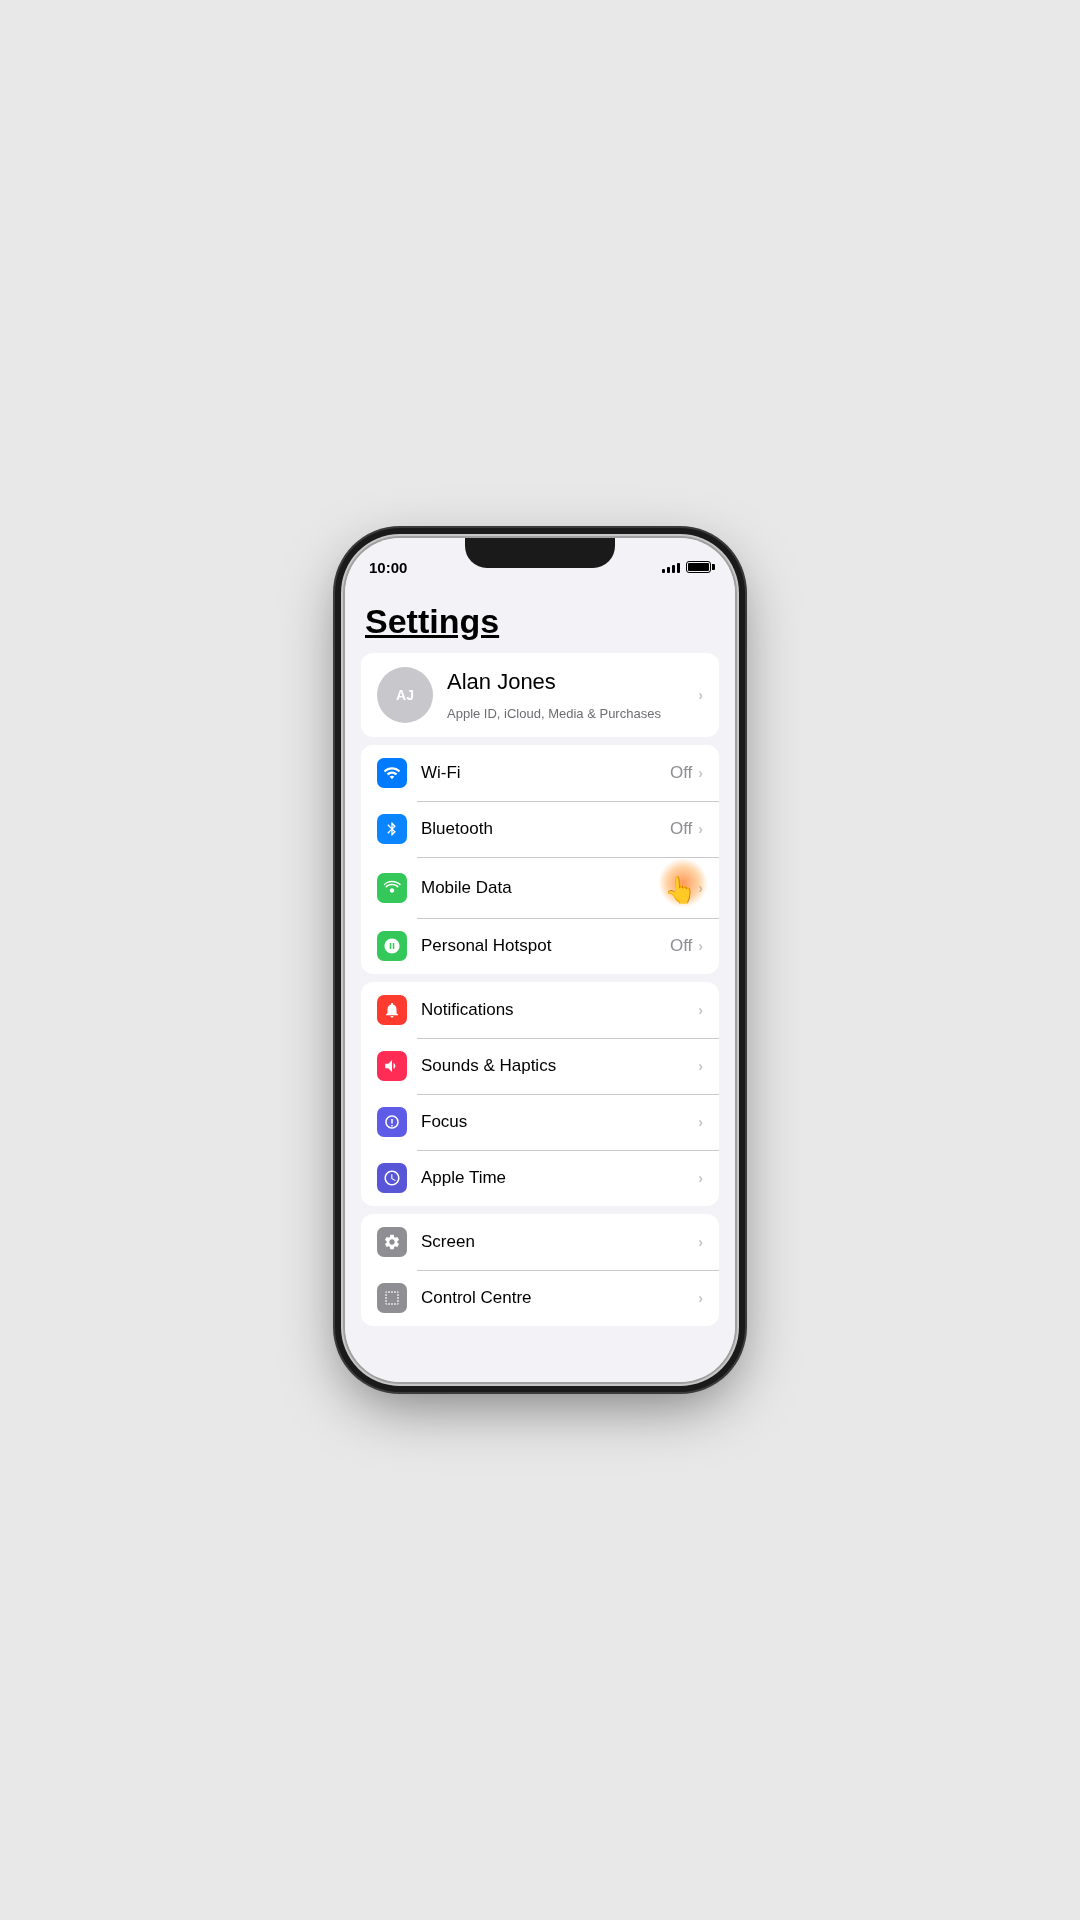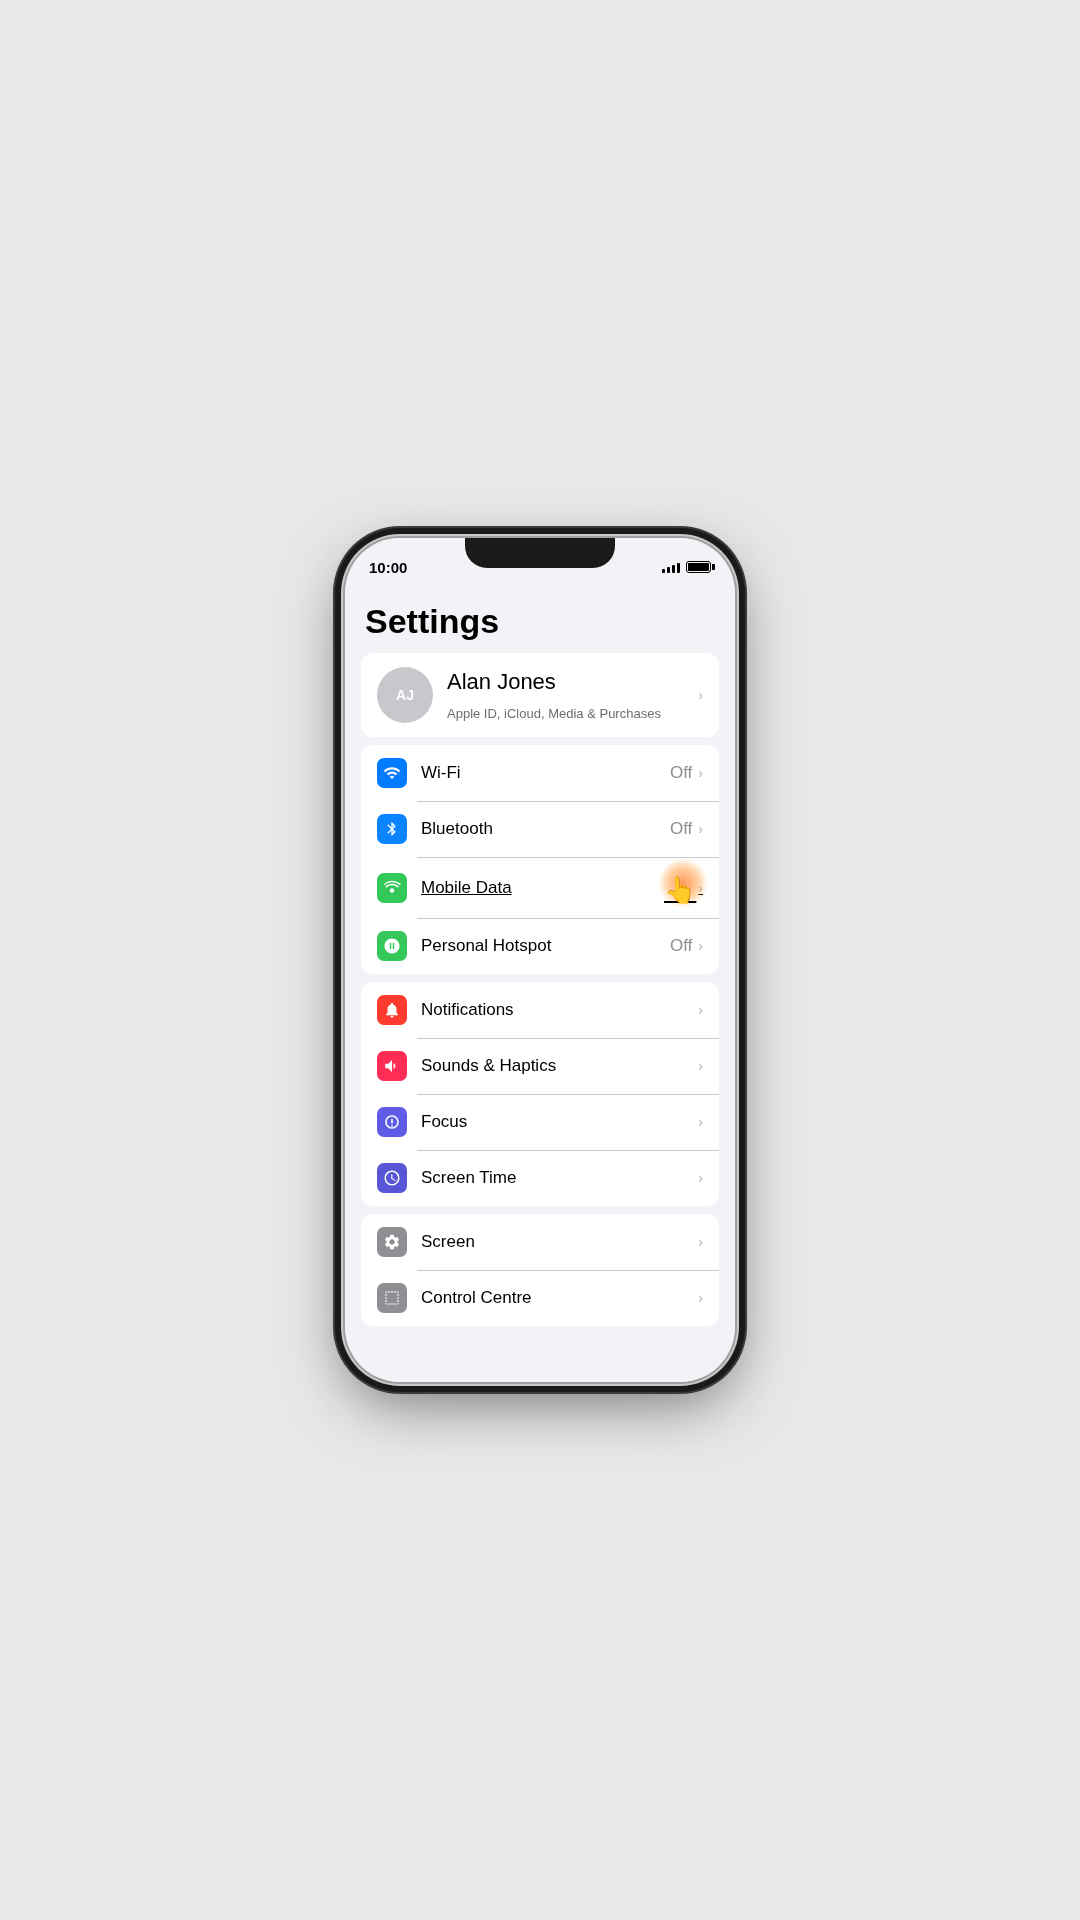--- a/index.html
+++ b/index.html
@@ -114,20 +114,21 @@
       overflow-y: auto;
       padding: 0 0 20px 0;
     }
     .content::-webkit-scrollbar { display: none; }
 
     .page-title {
       font-size: 34px;
       font-weight: 700;
       color: #000;
       padding: 16px 20px 12px 20px;
+      text-decoration: underline;
     }
 
     
     .section {
       background: #fff;
       border-radius: 12px;
       margin: 0 16px 8px 16px;
       overflow: hidden;
     }
 
@@ -304,21 +305,21 @@
           <div class="row-icon icon-blue-dark">
             <svg width="16" height="18" viewBox="0 0 24 24" fill="white">
               <path d="M17.71 7.71L12 2h-1v7.59L6.41 5 5 6.41 10.59 12 5 17.59 6.41 19 11 14.41V22h1l5.71-5.71-4.3-4.29 4.3-4.29zM13 5.83l1.88 1.88L13 9.59V5.83zm1.88 10.46L13 18.17v-3.76l1.88 1.88z"></path>
             </svg>
           </div>
           <span class="row-label">Bluetooth</span>
           <span class="row-value">Off</span>
           <span class="chevron">›</span>
         </div>
 
-        <div class="settings-row" style="position:relative;text-decoration:underline;">
+        <div class="settings-row" style="position:relative;">
           <div class="row-icon icon-green">
             <svg width="18" height="18" viewBox="0 0 24 24" fill="white">
               <path d="M1.5 8.5C4.13 5.87 7.88 4.25 12 4.25s7.87 1.62 10.5 4.25l1.5-1.5C20.62 4.13 16.52 2.25 12 2.25S3.38 4.13 1 7.25l.5 1.25zm3 3C6.38 9.38 9.05 8.25 12 8.25s5.62 1.13 7.5 3.25l1.5-1.5C18.62 7.63 15.45 6.25 12 6.25S5.38 7.63 3 10l1.5 1.5zM12 12.25c-1.66 0-3 1.34-3 3s1.34 3 3 3 3-1.34 3-3-1.34-3-3-3z"></path>
             </svg>
           </div>
           <span class="row-label">Mobile Data</span>
 
           <div style="position:relative; display:flex; align-items:center; margin-right:2px;">
             <div style="
               position:absolute;
@@ -381,21 +382,21 @@
           <span class="row-label">Focus</span>
           <span class="chevron">›</span>
         </div>
 
         <div class="settings-row">
           <div class="row-icon icon-purple">
             <svg width="18" height="18" viewBox="0 0 24 24" fill="white">
               <path d="M11.99 2C6.47 2 2 6.48 2 12s4.47 10 9.99 10C17.52 22 22 17.52 22 12S17.52 2 11.99 2zM12 20c-4.42 0-8-3.58-8-8s3.58-8 8-8 8 3.58 8 8-3.58 8-8 8zm.5-13H11v6l5.25 3.15.75-1.23-4.5-2.67V7z"></path>
             </svg>
           </div>
-          <span class="row-label">Screen Time</span>
+          <span class="row-label">Apple Time</span>
           <span class="chevron">›</span>
         </div>
 
       </div>
 
       <div class="section">
 
         <div class="settings-row">
           <div class="row-icon icon-gray">
             <svg width="18" height="18" viewBox="0 0 24 24" fill="white">

